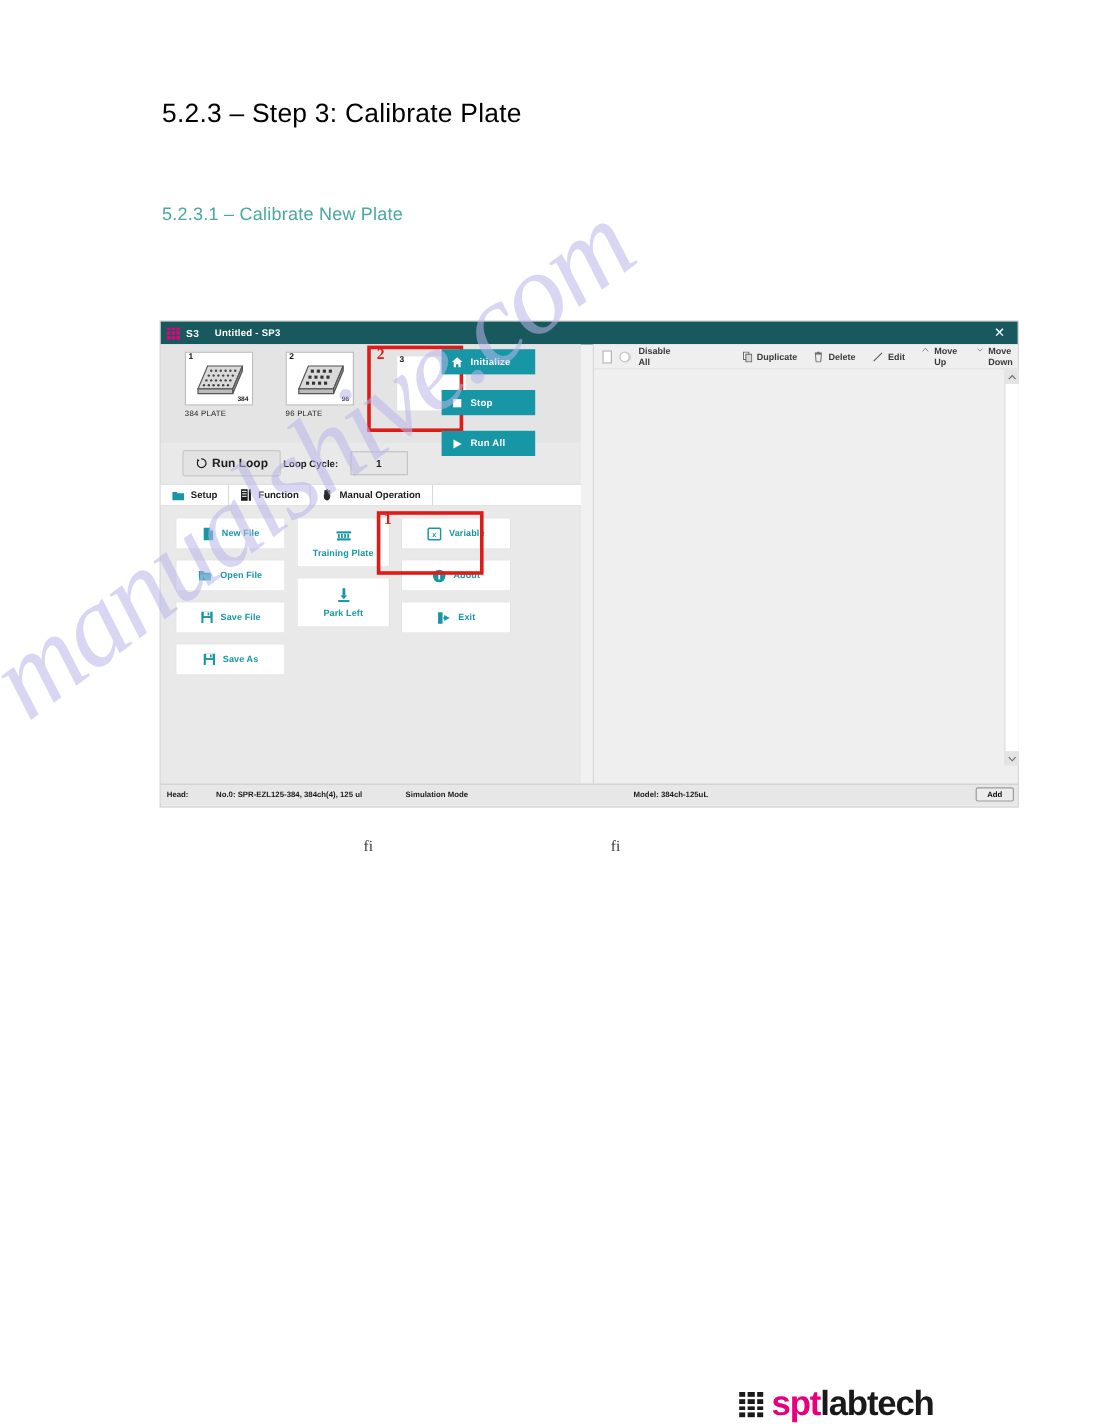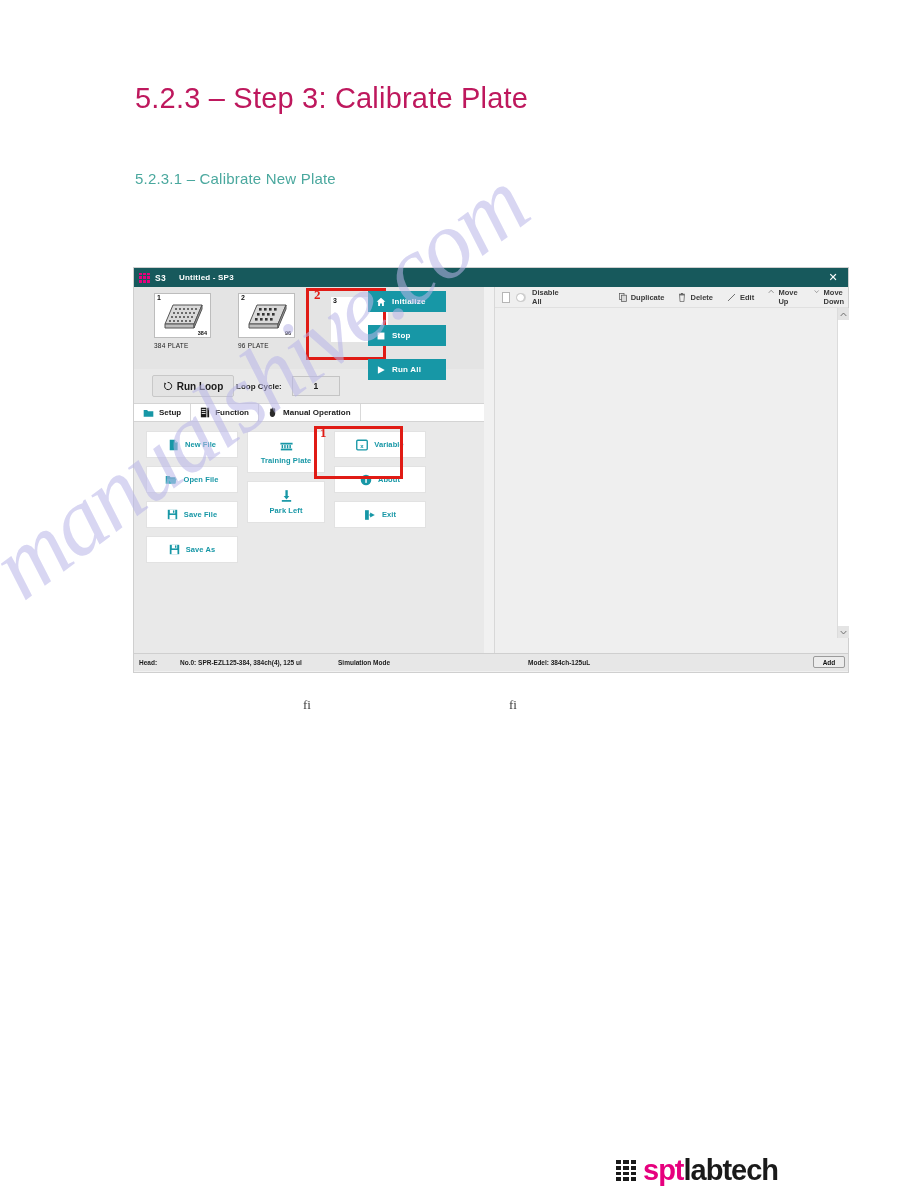--- a/index.html
+++ b/index.html
@@ -8,21 +8,21 @@
     width: 918px; height: 1188px;
     background: #ffffff;
     font-family: "Liberation Sans", sans-serif;
     position: relative;
     overflow: hidden;
   }
 
   
   .doc-h1 {
     position:absolute; left:135px; top:82px;
-    font-size:29px; color:#be185d; font-weight:400; letter-spacing:.2px;
+    font-size:22px; color:#000000; font-weight:400; letter-spacing:.2px;
   }
   .doc-h2 {
     position:absolute; left:135px; top:170px;
     font-size:15px; color:#4aa89e; font-weight:400; letter-spacing:.2px;
   }
 
   
   .watermark {
     position:absolute; left:120px; top:380px;
     width:760px; height:500px;

